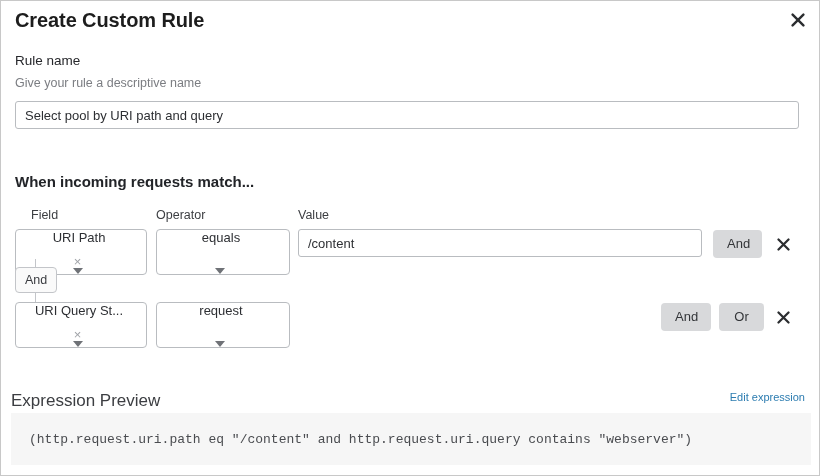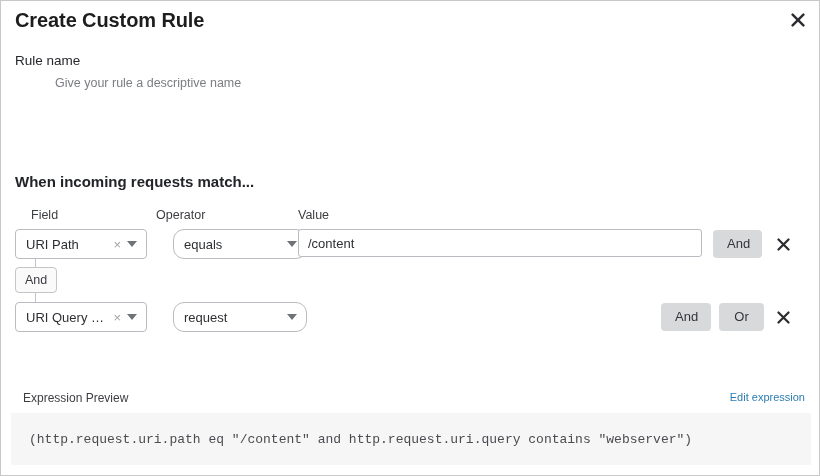--- a/index.html
+++ b/index.html
@@ -52,21 +52,21 @@
     position: absolute;
     font-size: 13.5px;
     color: #26272b;
   }
   .label-help {
     position: absolute;
     font-size: 12.5px;
     color: #7b7d82;
   }
   #rule-name-label { left: 14px; top: 52px; }
-  #rule-name-help  { left: 14px; top: 75px; margin-left: 40px; }
+  #rule-name-help  { left: 14px; top: 75px; }
 
   input.text-input {
     position: absolute;
     height: 28px;
     border: 1px solid #b9bcc0;
     border-radius: 3px;
     background: #fff;
     font-family: "Liberation Sans", sans-serif;
     font-size: 13px;
     color: #2d2f33;
@@ -100,28 +100,29 @@
   #col-operator { left: 155px; }
   #col-value    { left: 297px; }
 
   
   .cond-row { position: absolute; left: 0; width: 820px; height: 30px; }
   #row-1 { top: 228px; }
   #row-2 { top: 301px; }
 
   .select-box {
     position: absolute;
-    height: 30px;
+    height: 46px;
     border: 1px solid #b9bcc0;
     border-radius: 4px;
     background: #fff;
     display: flex;
     align-items: center;
     cursor: pointer;
-    padding: 0 6px 0 10px;
+    padding: 0 6px 0 2px;
+    flex-direction: column;
   }
   .select-label {
     flex: 1 1 auto;
     font-size: 13px;
     color: #2d2f33;
     white-space: nowrap;
     overflow: hidden;
     text-overflow: ellipsis;
   }
   .select-clear {
@@ -135,21 +136,21 @@
   .caret {
     flex: 0 0 auto;
     width: 0; height: 0;
     border-left: 5px solid transparent;
     border-right: 5px solid transparent;
     border-top: 6px solid #6f7277;
     margin-right: 3px;
   }
 
   .field-select { left: 14px; width: 132px; }
-  .op-select    { left: 172px; width: 134px; border-radius: 11px; }
+  .op-select    { left: 155px; width: 134px; }
 
   .value-input { top: 0; height: 30px; }
   #value-1 { left: 297px; width: 404px; }
   #value-2 { left: 302px; width: 349px; }
 
   
   .logic-btn {
     position: absolute;
     height: 28px;
     border: none;
@@ -211,23 +212,23 @@
     color: #3a3c40;
     font-family: "Liberation Sans", sans-serif;
     font-size: 12.5px;
     cursor: pointer;
     padding: 0;
   }
 
   
   #expr-label {
     position: absolute;
-    left: 22px;
+    left: 10px;
     top: 390px;
-    font-size: 12px;
+    font-size: 17px;
     color: #3c3e42;
   }
   #edit-expression {
     position: absolute;
     right: 14px;
     top: 390px;
     font-size: 11px;
     color: #2c7cb0;
     text-decoration: none;
     cursor: pointer;
@@ -258,20 +259,21 @@
   <div id="dialog-title" class="dialog-title">Create Custom Rule</div>
 
   <button class="close-btn">
     <svg width="14" height="14" viewBox="0 0 14 14" aria-hidden="true">
       <path d="M1.6 1.6 L12.4 12.4 M12.4 1.6 L1.6 12.4" stroke="#2b2d30" stroke-width="2.4" stroke-linecap="round"></path>
     </svg>
   </button>
 
   <div id="rule-name-label" class="label-strong">Rule name</div>
   <div id="rule-name-help" class="label-help">Give your rule a descriptive name</div>
+  <input id="rule-name-input" class="text-input" type="text" value="Select pool by URI path and query" style="">
 
   <div id="match-heading">When incoming requests match...</div>
 
   <div id="col-field" class="col-head">Field</div>
   <div id="col-operator" class="col-head">Operator</div>
   <div id="col-value" class="col-head">Value</div>
 
   <div id="row-1" class="cond-row">
     <div class="select-box field-select">
       <span class="select-label">URI Path</span>

